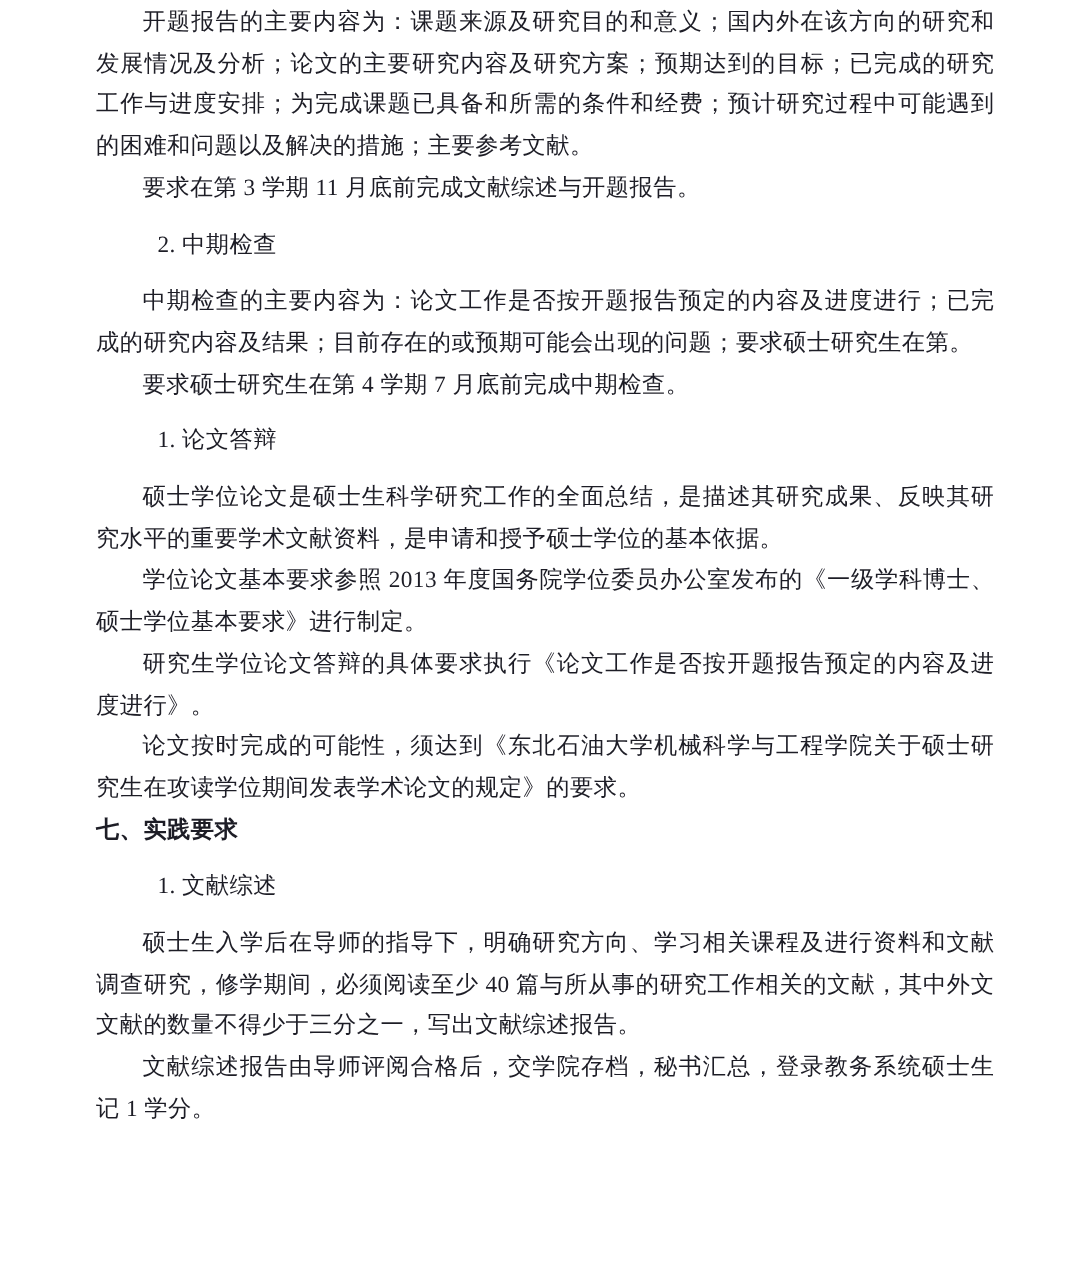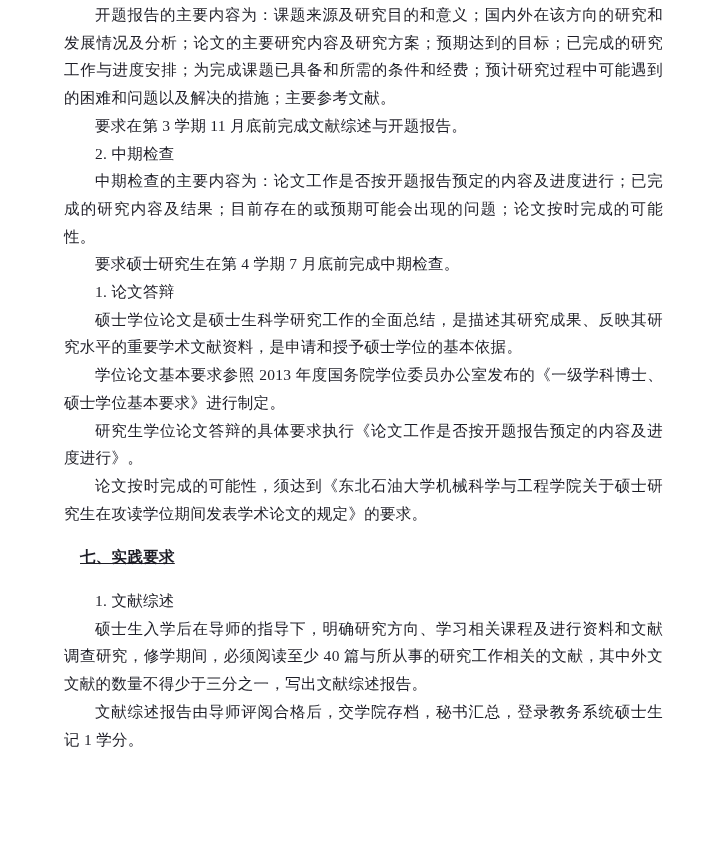--- a/index.html
+++ b/index.html
@@ -23,40 +23,39 @@
     font-size: 15.5px;
     line-height: 27.7px;
     text-align: justify;
     letter-spacing: 0.3px;
   }
   .para {
     margin: 0;
     text-indent: 2em;
   }
   .num-item {
-    margin: 0;
+    margin: 10px;
     text-indent: 2em;
   }
   .section-heading {
-    margin: 16px;
+    margin: 0;
     font-size: 15.5px;
     font-weight: bold;
     text-indent: 0;
     line-height: 27.7px;
-    text-decoration: underline;
   }
 </style>
 </head>
 <body>
 
 <div class="page">
   <p class="para">开题报告的主要内容为：课题来源及研究目的和意义；国内外在该方向的研究和发展情况及分析；论文的主要研究内容及研究方案；预期达到的目标；已完成的研究工作与进度安排；为完成课题已具备和所需的条件和经费；预计研究过程中可能遇到的困难和问题以及解决的措施；主要参考文献。</p>
   <p class="para">要求在第 3 学期 11 月底前完成文献综述与开题报告。</p>
   <p class="num-item">2. 中期检查</p>
-  <p class="para">中期检查的主要内容为：论文工作是否按开题报告预定的内容及进度进行；已完成的研究内容及结果；目前存在的或预期可能会出现的问题；论文按时完成的可能性。</p>
+  <p class="para">中期检查的主要内容为：论文工作是否按开题报告预定的内容及进度进行；已完成的研究内容及结果；目前存在的或预期可能会出现的问题；要求硕士研究生在第。</p>
   <p class="para">要求硕士研究生在第 4 学期 7 月底前完成中期检查。</p>
   <p class="num-item">1. 论文答辩</p>
   <p class="para">硕士学位论文是硕士生科学研究工作的全面总结，是描述其研究成果、反映其研究水平的重要学术文献资料，是申请和授予硕士学位的基本依据。</p>
   <p class="para">学位论文基本要求参照 2013 年度国务院学位委员办公室发布的《一级学科博士、硕士学位基本要求》进行制定。</p>
   <p class="para">研究生学位论文答辩的具体要求执行《论文工作是否按开题报告预定的内容及进度进行》。</p>
   <p class="para">论文按时完成的可能性，须达到《东北石油大学机械科学与工程学院关于硕士研究生在攻读学位期间发表学术论文的规定》的要求。</p>
   <h2 class="section-heading">七、实践要求</h2>
   <p class="num-item">1. 文献综述</p>
   <p class="para">硕士生入学后在导师的指导下，明确研究方向、学习相关课程及进行资料和文献调查研究，修学期间，必须阅读至少 40 篇与所从事的研究工作相关的文献，其中外文文献的数量不得少于三分之一，写出文献综述报告。</p>
   <p class="para">文献综述报告由导师评阅合格后，交学院存档，秘书汇总，登录教务系统硕士生记 1 学分。</p>

